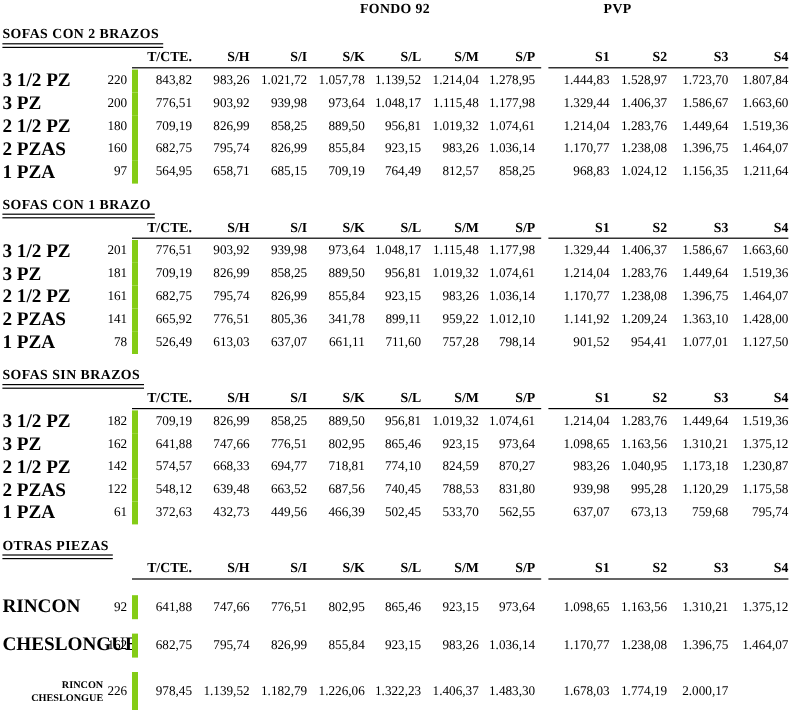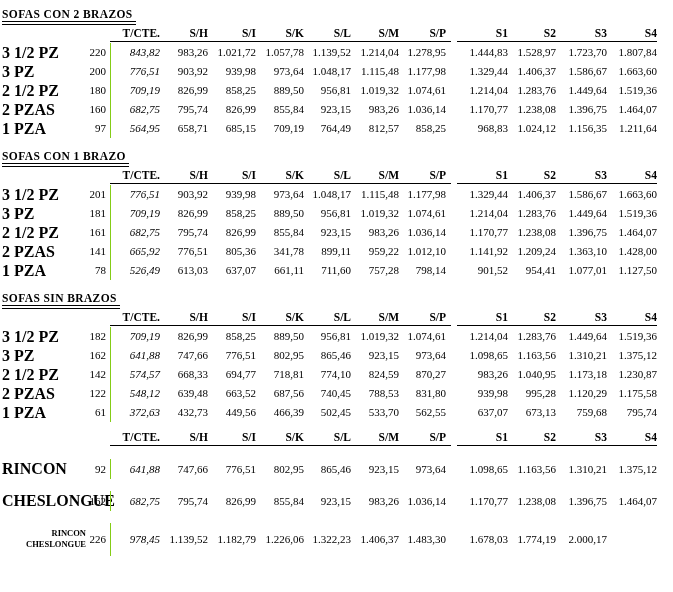--- a/index.html
+++ b/index.html
@@ -19,21 +19,21 @@
     box-sizing: border-box;
   }
   .top-header { position: absolute; top: 2px; left: 0; width: 673px; height: 14px; }
   .top-label {
     position: absolute; top: 0;
     font-size: 11.5px; font-weight: bold; letter-spacing: 0.3px;
   }
   .fondo { left: 300px; }
   .pvp  { left: 503px; }
 
-  #sections { padding-top: 4px; }
+  #sections { padding-top: 19px; }
 
   section.section { margin-top: 8px; }
   section.section:first-child { margin-top: 0; }
 
   .title-row { height: 20px; }
   .title-outer {
     display: inline-block;
     border-bottom: 1px solid #000;
     padding-bottom: 2px;
   }
@@ -63,38 +63,42 @@
   .header-row { line-height: 14px; margin-top: 2px; }
   .header-row .colhead { font-weight: bold; font-size: 11.5px; }
 
   .rule { position: relative; height: 2px; margin-top: 1px; width: 655px; }
   .rule .seg { position: absolute; top: 0; height: 1px; background: #000; display: block; }
   .rule .seg1 { left: 108px; width: 341px; }
   .rule .seg2 { left: 455px; width: 200px; }
 
   .data-row { line-height: 19px; }
   .data-row:nth-of-type(1) { margin-top: 7px; }
-  .data-row .cell.val.first { border-left: 1px solid #84cc16; font-style: italic; }
+  .data-row .cell.val.first { border-left: 5px solid #84cc16; }
 
   
   section.spread .data-row { margin-top: 12px; line-height: 20px; }
   section.spread .data-row:nth-of-type(1) { margin-top: 10px; }
 
   .cell.label.small-label {
     font-size: 8.5px; line-height: 11px;
     text-align: right; white-space: pre-line;
     padding-top: 5px; padding-right: 2px;
     box-sizing: border-box;
   }
   section.spread .data-row.tall { line-height: 33px; }
 </style>
 </head>
 <body>
 
 <div class="page">
+  <div class="top-header">
+    <span class="top-label fondo">FONDO 92</span>
+    <span class="top-label pvp">PVP</span>
+  </div>
   <div id="sections">
       <section class="section">
         <div class="title-row"><span class="title-outer"><span class="section-title">SOFAS CON 2 BRAZOS</span></span></div>
         <div class="grid header-row">
           <div class="cell label"></div>
           <div class="cell size"></div>
           <div class="cell val colhead">T/CTE.</div>
           <div class="cell val colhead">S/H</div>
           <div class="cell val colhead">S/I</div>
           <div class="cell val colhead">S/K</div>
@@ -374,20 +378,21 @@
           <div class="cell val">502,45</div>
           <div class="cell val">533,70</div>
           <div class="cell val">562,55</div>
           <div class="cell val">637,07</div>
           <div class="cell val">673,13</div>
           <div class="cell val">759,68</div>
           <div class="cell val">795,74</div>
         </div>
       </section>
       <section class="section spread">
+        <div class="title-row"><span class="title-outer"><span class="section-title">OTRAS PIEZAS</span></span></div>
         <div class="grid header-row">
           <div class="cell label"></div>
           <div class="cell size"></div>
           <div class="cell val colhead">T/CTE.</div>
           <div class="cell val colhead">S/H</div>
           <div class="cell val colhead">S/I</div>
           <div class="cell val colhead">S/K</div>
           <div class="cell val colhead">S/L</div>
           <div class="cell val colhead">S/M</div>
           <div class="cell val colhead">S/P</div>

